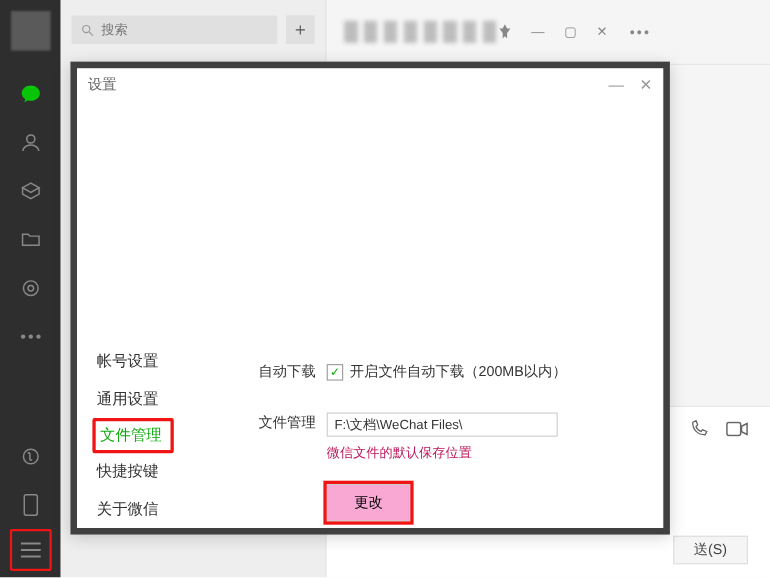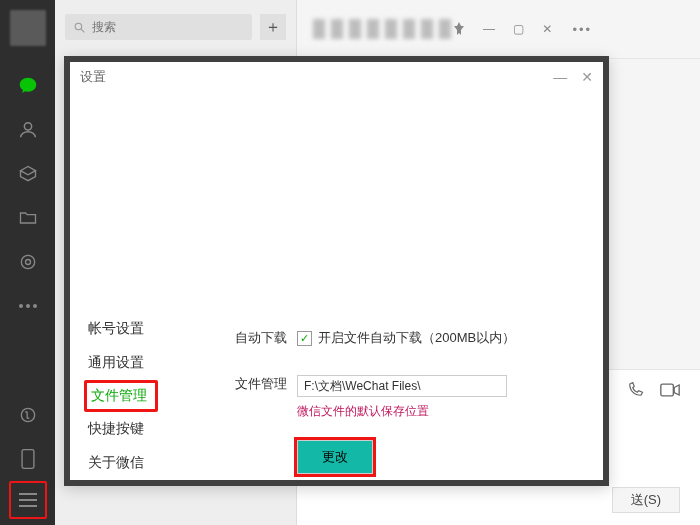--- a/index.html
+++ b/index.html
@@ -48,21 +48,21 @@
     .dlg-nav-item.selected-wrap { border: 3px solid #f01515; display: inline-block; padding: 4px 8px 4px 4px; margin-left: -4px; border-radius: 2px; }
     .dlg-content { flex: 1; padding: 50px 30px 0 30px; font-size: 13px; color: #333; }
     .form-row { display: flex; align-items: flex-start; margin-bottom: 28px; }
     .form-label { width: 72px; text-align: right; margin-right: 10px; color: #333; }
     .form-value { flex: 1; }
     .chk { display: inline-flex; align-items: center; gap: 6px; }
     .chk-box { width: 15px; height: 15px; border: 1px solid #999; display: inline-flex; align-items: center; justify-content: center; color: #0a0; font-size: 11px; }
     .path-input { width: 210px; height: 22px; border: 1px solid #ccc; padding: 0 6px; font-size: 12px; color: #333; outline: none; }
     .hint { color: #be185d; font-size: 12px; margin-top: 6px; }
     .btn-row { display: flex; gap: 18px; margin-top: 20px; margin-left: 0; }
-    .btn { border: 1px solid #ccc; background: #14b8a6; padding: 7px 24px; font-size: 13px; cursor: pointer; }
+    .btn { border: 1px solid #ccc; background: #f9a8d4; padding: 7px 24px; font-size: 13px; cursor: pointer; }
     .btn.highlight { outline: 3px solid #f01515; }
 
     svg { display: block; }
   </style>
 </head>
 <body>
 
 <div class="app">
 
   <div class="railbar">

